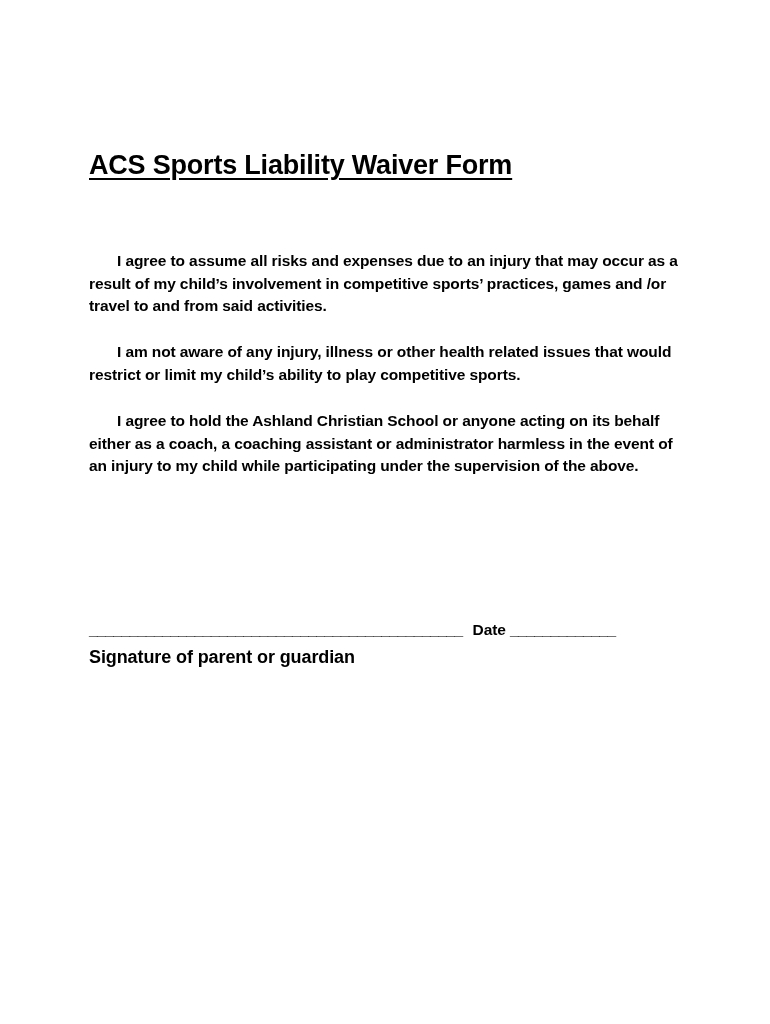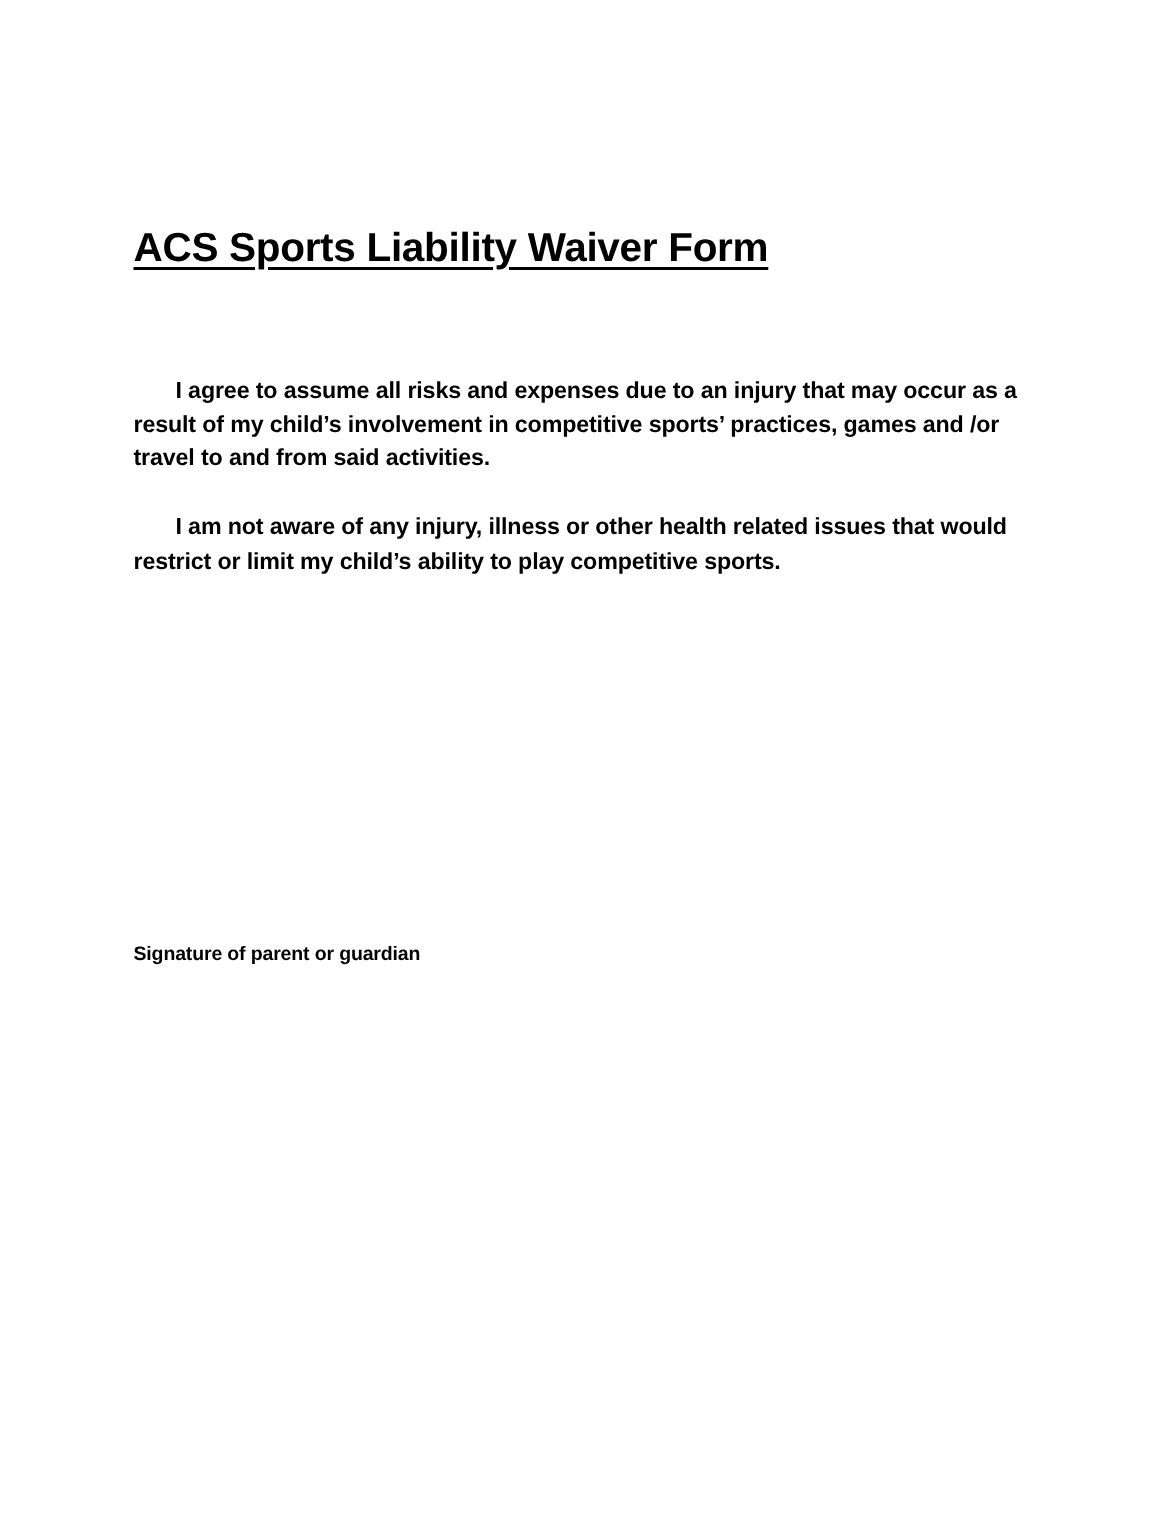--- a/index.html
+++ b/index.html
@@ -70,38 +70,42 @@
   .sig-rule {
     letter-spacing: -0.5px;
   }
   .date-label {
     margin-left: 10px;
   }
   .date-rule {
     letter-spacing: -0.5px;
   }
   .sig-caption {
-    font-size: 13px;
+    font-size: 18px;
     font-weight: bold;
     margin-top: 7px;
     line-height: 1.2;
     letter-spacing: -0.1px;
   }
 </style>
 </head>
 <body>
 
 <div class="page">
 
   <div class="content">
     <h1 class="doc-title">ACS Sports Liability Waiver Form</h1>
 
     <div class="body-block">
       <p class="para">I agree to assume all risks and expenses due to an injury that may occur as a result of my child’s involvement in competitive sports’ practices, games and /or travel to and from said activities.</p>
       <p class="para">I am not aware of any injury, illness or other health related issues that would restrict or limit my child’s ability to play competitive sports.</p>
+      <p class="para">I agree to hold the Ashland Christian School or anyone acting on its behalf either as a coach, a coaching assistant or administrator harmless in the event of an injury to my child while participating under the supervision of the above.</p>
     </div>
   </div>
 
   <div class="signature-block">
+    <div class="sig-line-row">
+      <span class="sig-rule">______________________________________________</span><span class="date-label">Date</span> <span class="date-rule">_____________</span>
+    </div>
     <div class="sig-caption">Signature of parent or guardian</div>
   </div>
 
 </div>
 
 </body></html>

